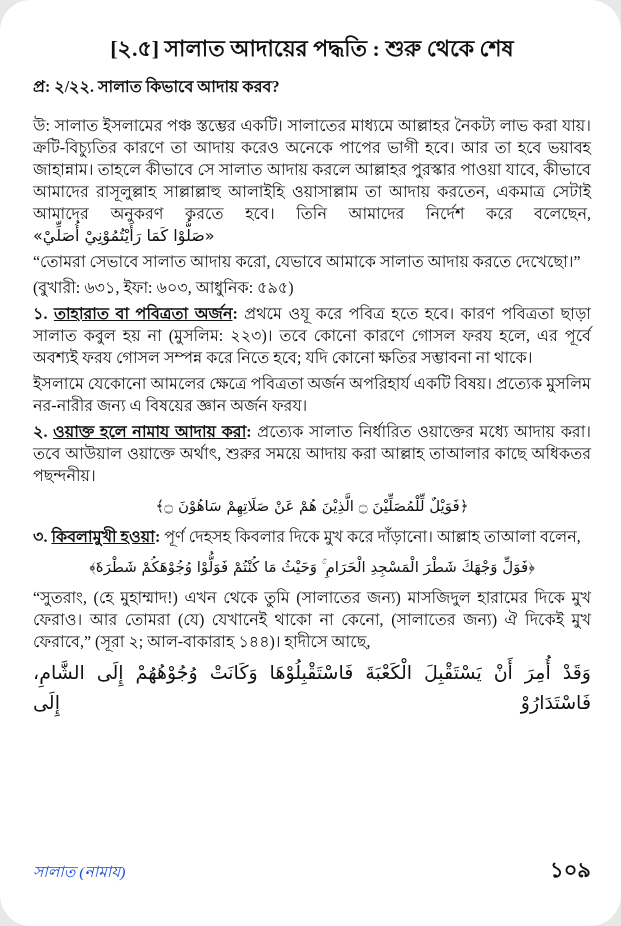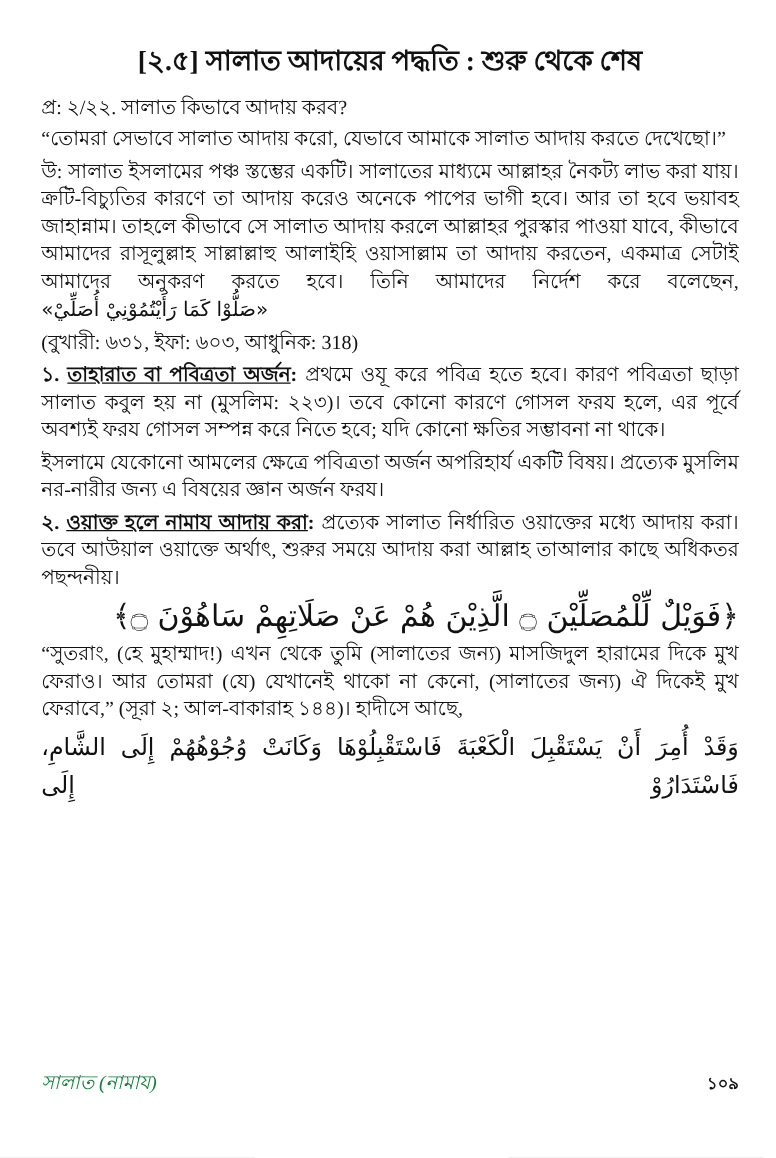--- a/index.html
+++ b/index.html
@@ -4,54 +4,55 @@
 <style>
   html,body{margin:0;padding:0;background:#e8e8e8;}
   .page{
     position:relative;
     width:621px;height:926px;
     margin:0 auto;
     background:#ffffff;
     color:#111111;
     font-family:"Liberation Serif","DejaVu Serif",serif;
     overflow:hidden;
+    border-radius:31px;
   }
   .content{
     position:absolute;
     left:33px;right:30px;top:34px;
   }
   .title{
     font-size:22px;
     font-weight:bold;
     text-align:center;
     margin:0 0 12px 0;
     line-height:30px;
   }
   p.body{
     font-size:16px;
     line-height:22px;
     text-align:justify;
     margin:0 0 4px 0;
   }
-  p.body.q{font-weight:normal;margin-bottom:3px;}
+  p.body.q{font-weight:bold;margin-bottom:17px;}
   .spaced{margin-top:6px;}
   .b{font-weight:bold;}
   .u{text-decoration:underline;font-family:Liberation Serif, serif;}
   .ar-inline{
     direction:rtl;
     unicode-bidi:isolate;
     font-family:"DejaVu Sans",sans-serif;
     font-size:16px;
     white-space:nowrap;
   }
   .ar-verse{
     direction:rtl;
-    text-align:right;
+    text-align:center;
     font-family:"DejaVu Sans",sans-serif;
-    font-size:24px;
+    font-size:15px;
     line-height:30px;
     margin:3px 0 5px 0;
   }
   .ar-hadith{
     direction:rtl;
     text-align:justify;
     text-align-last:justify;
     font-family:"DejaVu Sans",sans-serif;
     font-size:19px;
     line-height:30px;
@@ -60,63 +61,69 @@
   .footer{
     position:absolute;
     left:33px;right:30px;top:854px;
     display:flex;
     justify-content:space-between;
     align-items:baseline;
   }
   .footer-title{
     font-style:italic;
     font-size:15.5px;
-    color:#15803d;
+    color:#1d4ed8;
   }
   .footer-page{
-    font-size:13px;
+    font-size:21px;
     font-weight:bold;
   }
 </style>
 </head>
 <body>
 
 <div class="page">
   <div class="content">
 
     <h1 class="title">[২.৫] সালাত আদায়ের পদ্ধতি : শুরু থেকে শেষ</h1>
 
     <p class="body q">প্র: ২/২২. সালাত কিভাবে আদায় করব?</p>
 
-    <p class="body">“তোমরা সেভাবে সালাত আদায় করো, যেভাবে আমাকে সালাত আদায় করতে দেখেছো।”</p>
-
     <p class="body">
       <span>উ: সালাত ইসলামের পঞ্চ স্তম্ভের একটি। সালাতের মাধ্যমে আল্লাহর নৈকট্য লাভ করা যায়। ক্রটি-বিচ্যুতির কারণে তা আদায় করেও অনেকে পাপের ভাগী হবে। আর তা হবে ভয়াবহ জাহান্নাম। তাহলে কীভাবে সে সালাত আদায় করলে আল্লাহর পুরস্কার পাওয়া যাবে, কীভাবে আমাদের রাসূলুল্লাহ সাল্লাল্লাহু আলাইহি ওয়াসাল্লাম তা আদায় করতেন, একমাত্র সেটাই আমাদের অনুকরণ করতে হবে। তিনি আমাদের নির্দেশ করে বলেছেন,</span>
       <span class="ar-inline">«صَلُّوْا كَمَا رَأَيْتُمُوْنِيْ أُصَلِّيْ»</span>
     </p>
-    <p class="body">(বুখারী: ৬৩১, ইফা: ৬০৩, আধুনিক: 318)</p>
+
+    <p class="body">“তোমরা সেভাবে সালাত আদায় করো, যেভাবে আমাকে সালাত আদায় করতে দেখেছো।”</p>
+    <p class="body">(বুখারী: ৬৩১, ইফা: ৬০৩, আধুনিক: ৫৯৫)</p>
 
 
     <p class="body spaced">
       <span class="b">১.</span>
       <span class="b u">তাহারাত বা পবিত্রতা অর্জন</span><span class="b">:</span>
       <span>প্রথমে ওযূ করে পবিত্র হতে হবে। কারণ পবিত্রতা ছাড়া সালাত কবুল হয় না (মুসলিম: ২২৩)। তবে কোনো কারণে গোসল ফরয হলে, এর পূর্বে অবশ্যই ফরয গোসল সম্পন্ন করে নিতে হবে; যদি কোনো ক্ষতির সম্ভাবনা না থাকে।</span>
     </p>
     <p class="body spaced">ইসলামে যেকোনো আমলের ক্ষেত্রে পবিত্রতা অর্জন অপরিহার্য একটি বিষয়। প্রত্যেক মুসলিম নর-নারীর জন্য এ বিষয়ের জ্ঞান অর্জন ফরয।</p>
 
     <p class="body spaced">
       <span class="b">২.</span>
       <span class="b u">ওয়াক্ত হলে নামায আদায় করা</span><span class="b">:</span>
       <span>প্রত্যেক সালাত নির্ধারিত ওয়াক্তের মধ্যে আদায় করা। তবে আউয়াল ওয়াক্তে অর্থাৎ, শুরুর সময়ে আদায় করা আল্লাহ তাআলার কাছে অধিকতর পছন্দনীয়।</span>
     </p>
 
     <div class="ar-verse">﴿فَوَيْلٌ لِّلْمُصَلِّيْنَ ۝ الَّذِيْنَ هُمْ عَنْ صَلَاتِهِمْ سَاهُوْنَ ۝﴾</div>
 
 
+    <p class="body spaced">
+      <span class="b">৩.</span>
+      <span class="b u">কিবলামুখী হওয়া</span><span class="b">:</span>
+      <span>পূর্ণ দেহসহ কিবলার দিকে মুখ করে দাঁড়ানো। আল্লাহ তাআলা বলেন,</span>
+    </p>
 
+    <div class="ar-verse">﴿فَوَلِّ وَجْهَكَ شَطْرَ الْمَسْجِدِ الْحَرَامِ ۚ وَحَيْثُ مَا كُنْتُمْ فَوَلُّوْا وُجُوْهَكُمْ شَطْرَهٗ﴾</div>
 
     <p class="body">“সুতরাং, (হে মুহাম্মাদ!) এখন থেকে তুমি (সালাতের জন্য) মাসজিদুল হারামের দিকে মুখ ফেরাও। আর তোমরা (যে) যেখানেই থাকো না কেনো, (সালাতের জন্য) ঐ দিকেই মুখ ফেরাবে,” (সূরা ২; আল-বাকারাহ ১৪৪)। হাদীসে আছে,</p>
 
     <div class="ar-hadith">وَقَدْ أُمِرَ أَنْ يَسْتَقْبِلَ الْكَعْبَةَ فَاسْتَقْبِلُوْهَا وَكَانَتْ وُجُوْهُهُمْ إِلَى الشَّامِ، فَاسْتَدَارُوْ إِلَى</div>
 
   </div>
 
   <div class="footer">
     <span class="footer-title">সালাত (নামায)</span>
     <span class="footer-page">১০৯</span>

